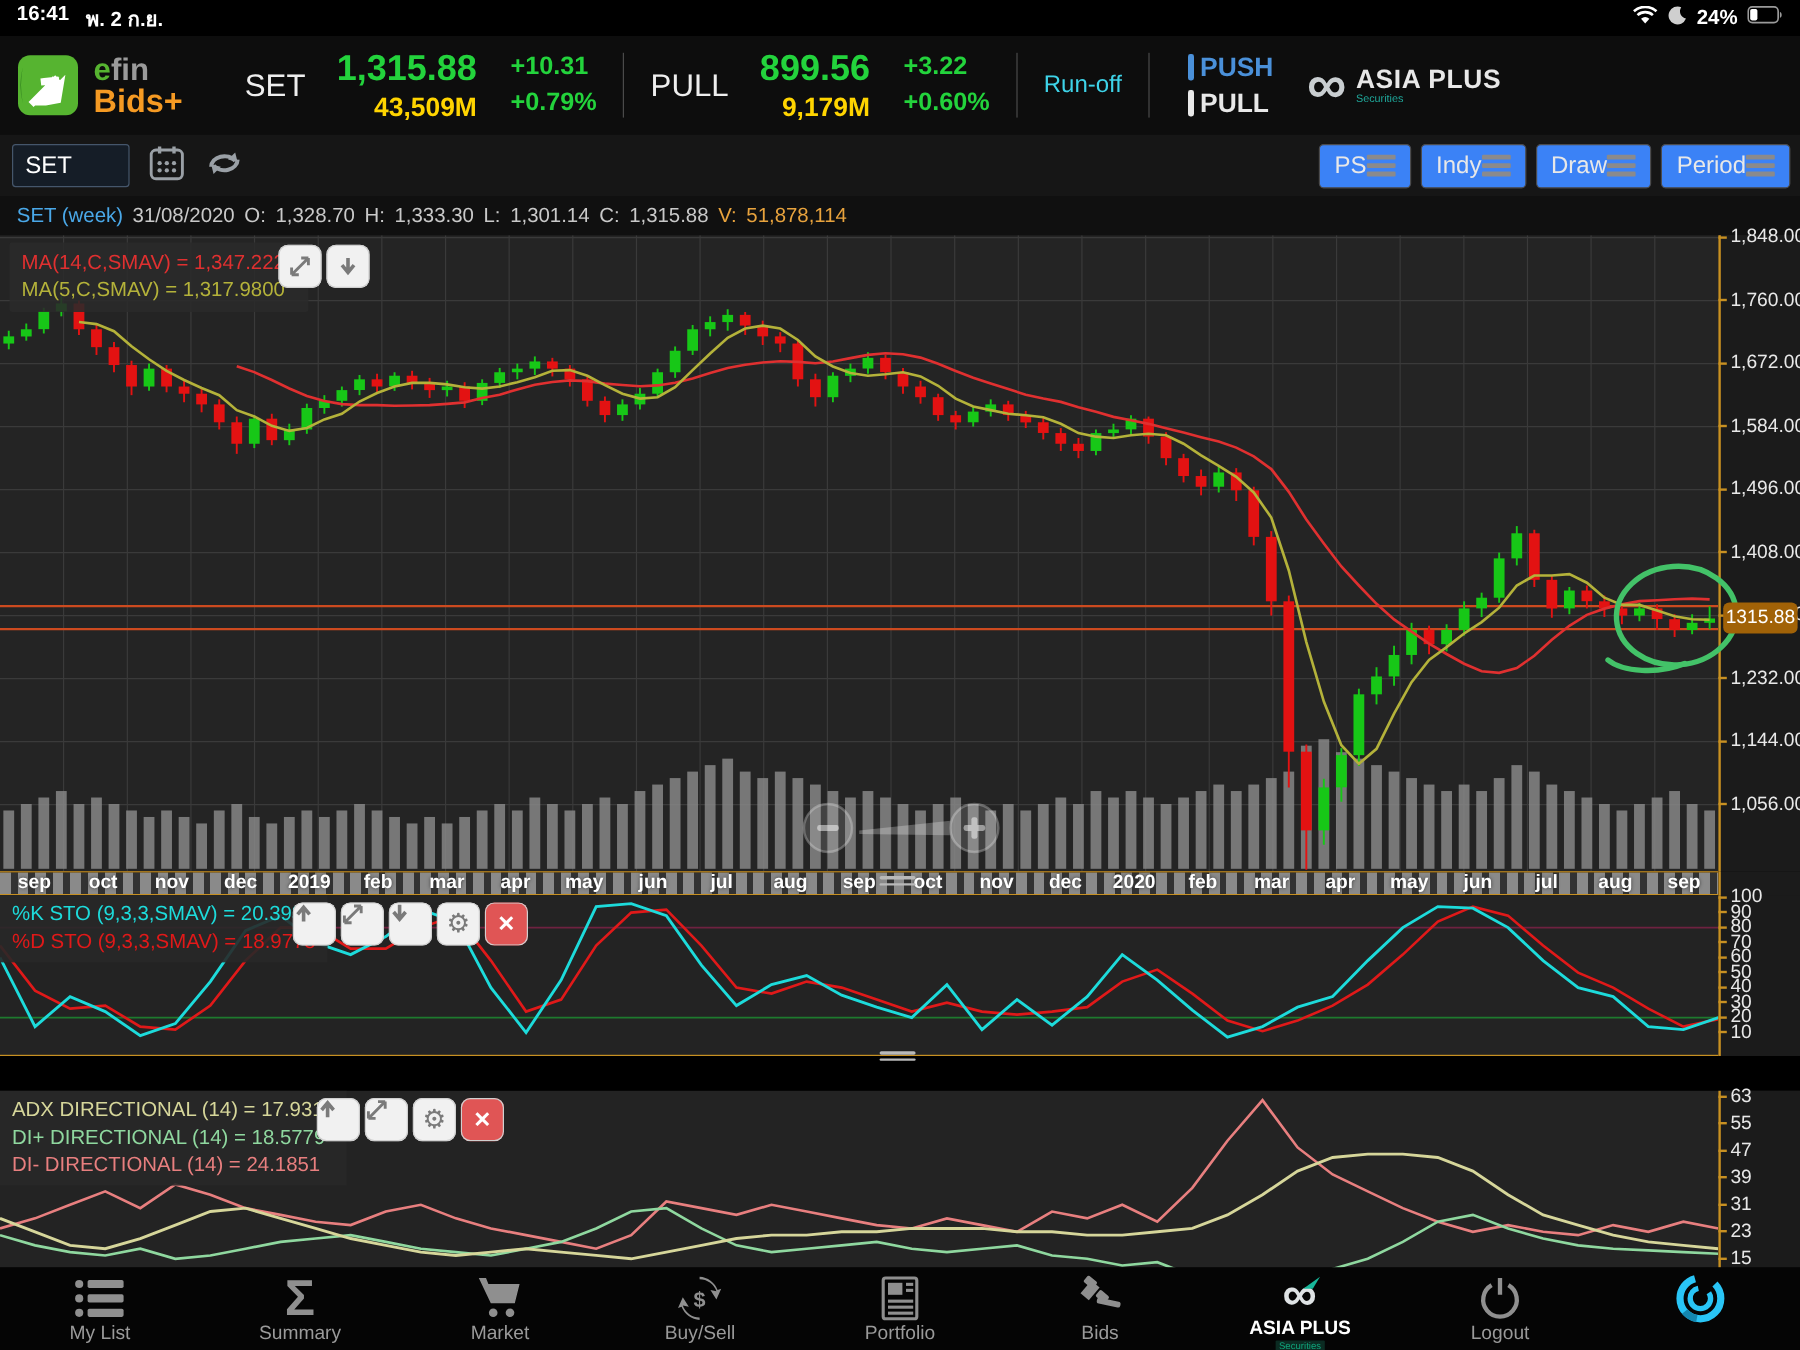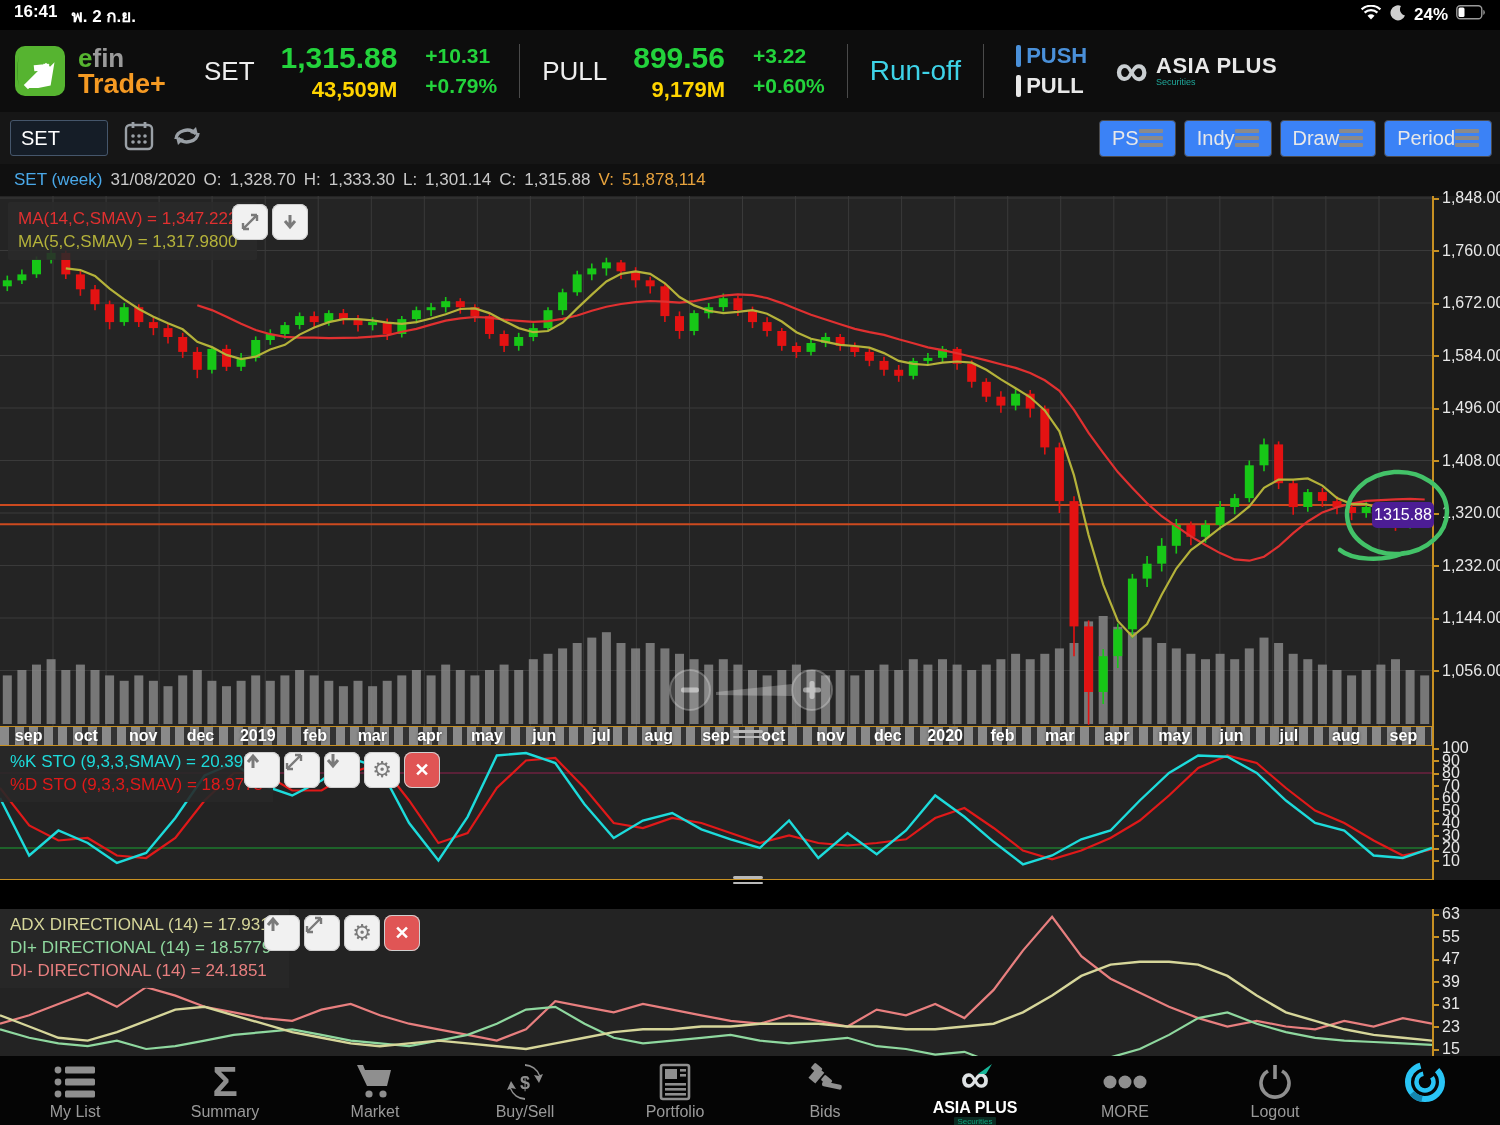--- a/index.html
+++ b/index.html
@@ -19,21 +19,21 @@
   .logo-text .l1 b{color:#56b430;}
   .logo-text .l2{font-size:27px;font-weight:bold;color:#f59a23;}
   .q-name{color:#eee;font-size:26px;margin-right:26px;}
   .q-block{display:flex;align-items:center;}
   .q-col{display:flex;flex-direction:column;align-items:flex-end;line-height:1.25;}
   .q-last{color:#23d33c;font-size:30px;font-weight:bold;}
   .q-val{color:#ffd400;font-size:22px;font-weight:bold;}
   .q-chg{color:#23d33c;font-size:21px;font-weight:bold;}
   .q-col2{display:flex;flex-direction:column;align-items:flex-start;line-height:1.45;margin-left:28px;}
   .vdiv{width:1px;height:54px;background:#4a4a4a;margin:0 22px;}
-  .runoff{color:#3ed3e8;font-size:28px;}
+  .runoff{color:#3ed3e8;font-size:20px;}
   .pp{display:flex;flex-direction:column;gap:4px;margin:0 10px;}
   .pp-row{display:flex;align-items:center;gap:5px;font-size:22px;font-weight:bold;}
   .pp-bar{width:5px;height:22px;border-radius:2px;}
   .push .pp-bar{background:#4a90d9;} .push{color:#4a90d9;}
   .pull .pp-bar{background:#e8e8e8;} .pull{color:#e8e8e8;}
   .brand{display:flex;align-items:center;gap:8px;margin-left:18px;}
   .brand .inf{font-size:46px;color:#c9ced1;line-height:0.6;font-weight:bold;}
   .brand-name{color:#e8e8e8;font-size:22px;font-weight:bold;letter-spacing:0.5px;line-height:1;}
   .brand-sub{color:#1fa79a;font-size:9px;}
 
@@ -53,21 +53,21 @@
 
   
   .chart-wrap{position:absolute;left:0;top:196px;width:1500px;height:530px;background:#242424;}
   #main-chart{position:absolute;left:0;top:0;}
   .axis-col{position:absolute;right:0;top:0;width:68px;background:#1b1b1b;border-left:2px solid #c79022;}
   .axis-label{position:absolute;left:6px;color:#e8e8e8;font-size:16px;white-space:nowrap;}
   .axis-label .tick{display:inline-block;width:7px;height:2px;background:#c79022;vertical-align:middle;margin-right:3px;margin-left:-8px;}
   .legend-box{position:absolute;background:rgba(42,42,42,0.88);padding:6px 10px;font-size:17px;line-height:1.35;border-radius:2px;}
   .sq-btn{position:absolute;width:36px;height:36px;background:#f1f1f1;border-radius:8px;display:flex;align-items:center;justify-content:center;color:#7a7a7a;box-shadow:0 0 0 1px #cfcfcf inset;}
   .sq-btn.red{background:#e05555;color:#fff;font-weight:bold;font-size:18px;}
-  .price-tag{position:absolute;left:1372px;width:62px;height:26px;background:#4c1d95;border-radius:5px;color:#fff;font-size:16px;display:flex;align-items:center;justify-content:center;}
+  .price-tag{position:absolute;left:1436px;width:62px;height:26px;background:#a16207;border-radius:5px;color:#fff;font-size:16px;display:flex;align-items:center;justify-content:center;}
   #chart-overlay{position:absolute;left:0;top:0;pointer-events:none;}
 
   
   .month-band{position:absolute;left:0;top:726px;width:1432px;height:20px;border-top:1px solid #c79022;border-bottom:1px solid #c79022;background:repeating-linear-gradient(90deg,#8a8a8a 0px,#8a8a8a 9px,#323232 9px,#323232 14.6px);display:flex;}
   .mb-cell{flex:1;display:flex;align-items:center;justify-content:center;color:#fff;font-size:16px;font-weight:bold;text-shadow:0 0 3px #333;}
   .mb-right{position:absolute;left:1432px;top:726px;width:68px;height:20px;background:#1b1b1b;border-left:2px solid #c79022;}
 
   
   .panel{position:absolute;left:0;width:1500px;background:#232323;}
   .p-stoch{top:746px;height:134px;border-bottom:1px solid #c79022;}
@@ -116,21 +116,21 @@
 
   <div class="header">
     <div class="logo">
       <svg width="56" height="56" viewBox="0 0 56 56">
           <rect x="1" y="3" width="50" height="50" rx="10" fill="#56b430"></rect>
           <path d="M5 13 Q1 28 5 43 Q2 28 5 13Z" fill="#2e7d1e"></path>
           <path d="M14 42 L32 24 M32 24 l-9 1 M32 24 l-1 9 M22 42 l14 -14 l-2 12 l-10 2 Z" stroke="#fff" stroke-width="6" fill="#fff" stroke-linecap="square"></path>
         </svg>
       <div class="logo-text">
         <div class="l1"><b>e</b><span>fin</span></div>
-        <div class="l2">Trade+</div>
+        <div class="l2">Bids+</div>
       </div>
     </div>
     <span class="q-name">SET</span>
     <div class="q-block">
       <div class="q-col">
         <span class="q-last">1,315.88</span>
         <span class="q-val">43,509M</span>
       </div>
       <div class="q-col2">
         <span class="q-chg">+10.31</span>
@@ -807,30 +807,20 @@
           <svg width="54" height="36" viewBox="0 0 54 36">
             <text x="27" y="30" font-size="40" font-weight="bold" fill="#dfe3e5" text-anchor="middle">∞</text>
             <path d="M30 12 L44 2 L38 12 Z" fill="#18b79a"></path>
           </svg>
         </div>
         <div class="nav-label em">ASIA PLUS</div>
         <div class="nav-sub">Securities</div>
       </div>
       <div class="nav-item">
         <div class="nav-icon">
-          <svg width="50" height="36" viewBox="0 0 50 36" fill="#8f8f8f">
-            <circle cx="10" cy="18" r="6.5"></circle>
-            <circle cx="25" cy="18" r="6.5"></circle>
-            <circle cx="40" cy="18" r="6.5"></circle>
-          </svg>
-        </div>
-        <div class="nav-label">MORE</div>
-      </div>
-      <div class="nav-item">
-        <div class="nav-icon">
           <svg width="36" height="38" viewBox="0 0 36 38">
             <path d="M11 8 a14 14 0 1 0 14 0" stroke="#8f8f8f" stroke-width="3.6" fill="none"></path>
             <line x1="18" y1="2" x2="18" y2="16" stroke="#8f8f8f" stroke-width="3.6"></line>
           </svg>
         </div>
         <div class="nav-label">Logout</div>
       </div>
       <div class="nav-item">
         <div class="nav-icon">
           <svg width="46" height="46" viewBox="0 0 46 46">

